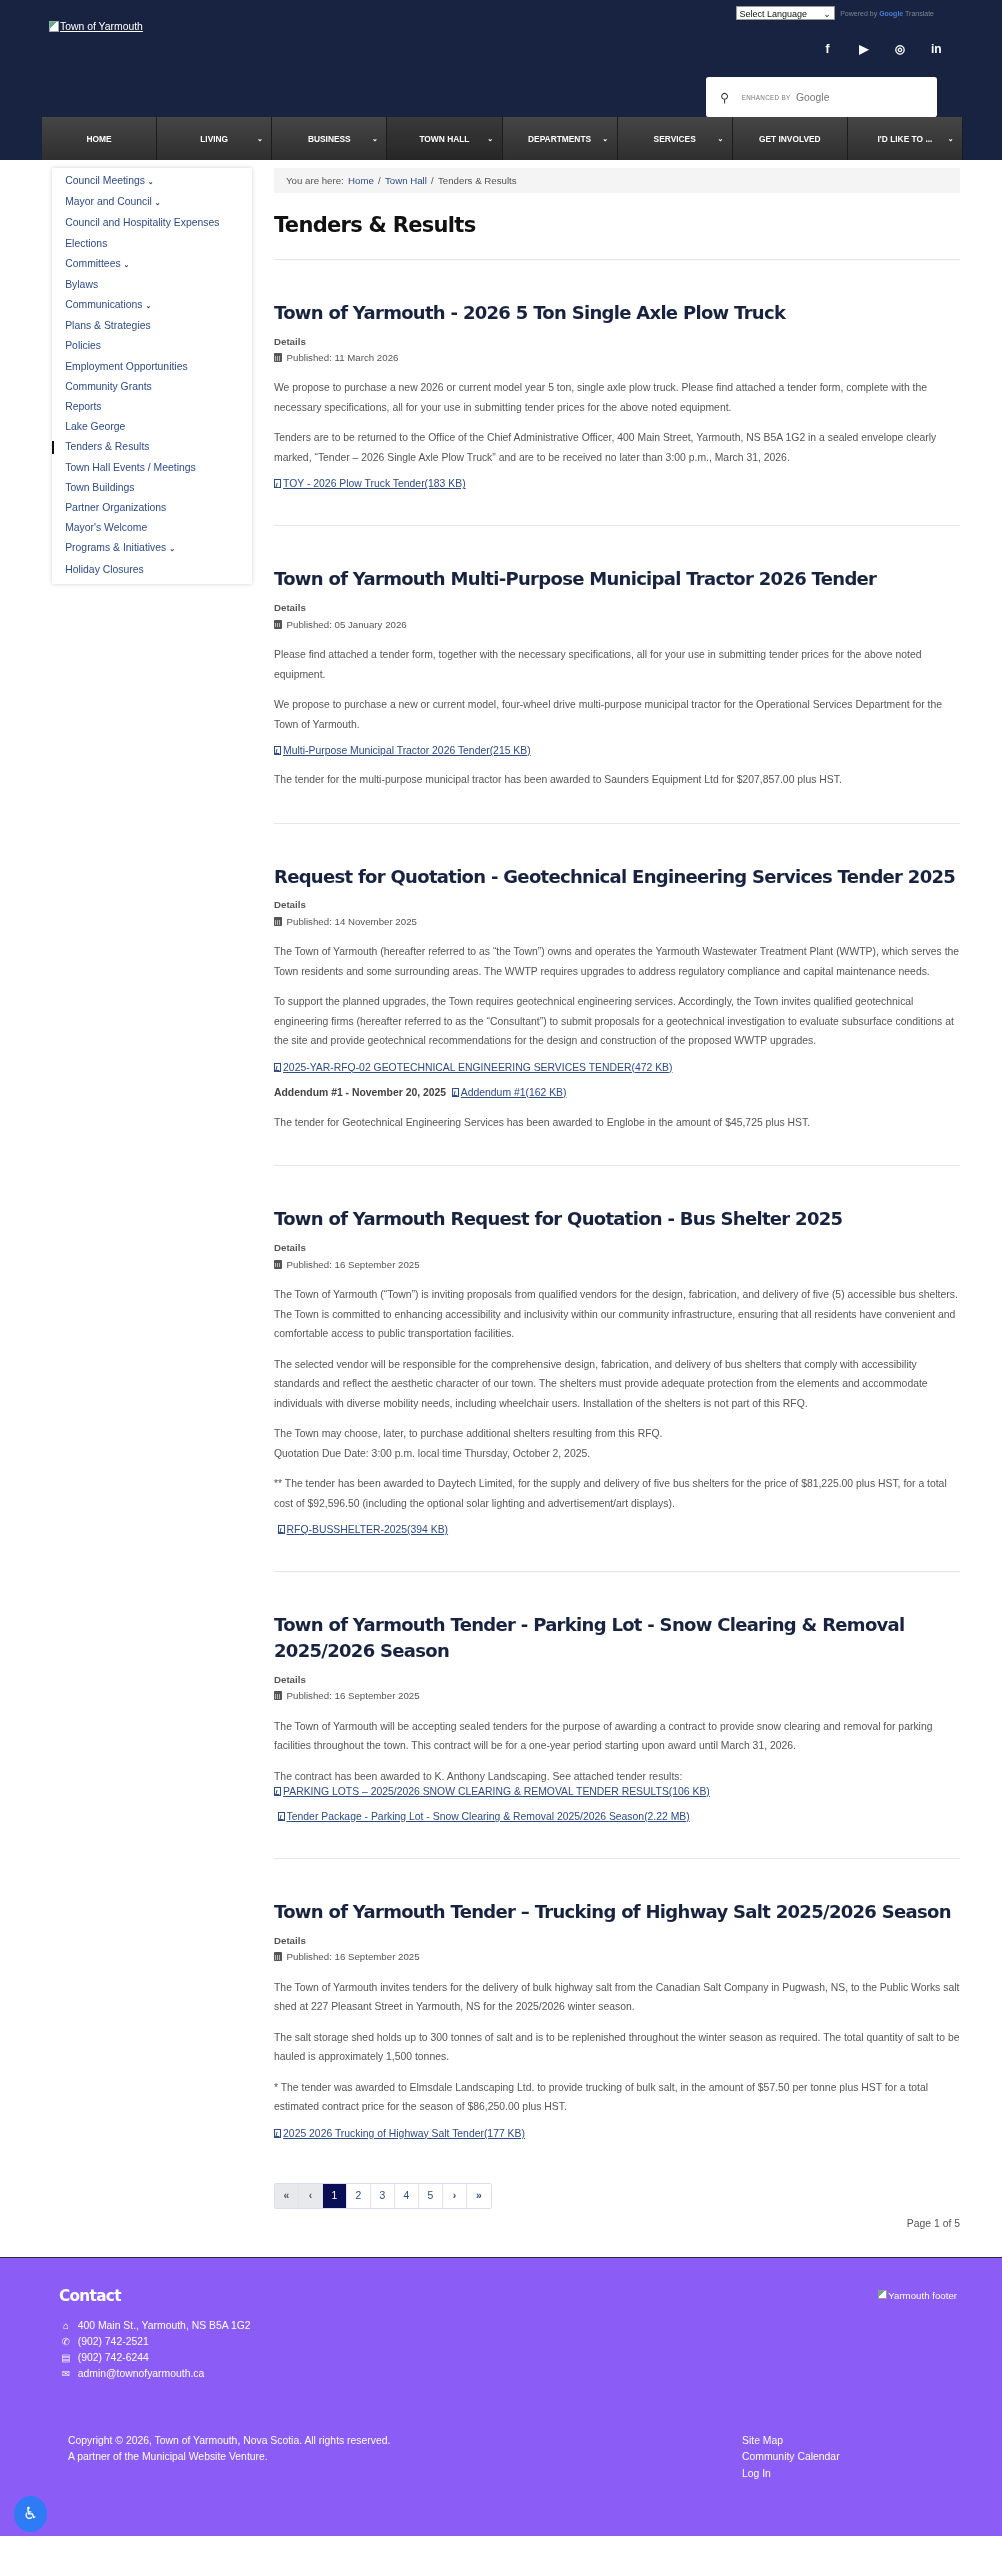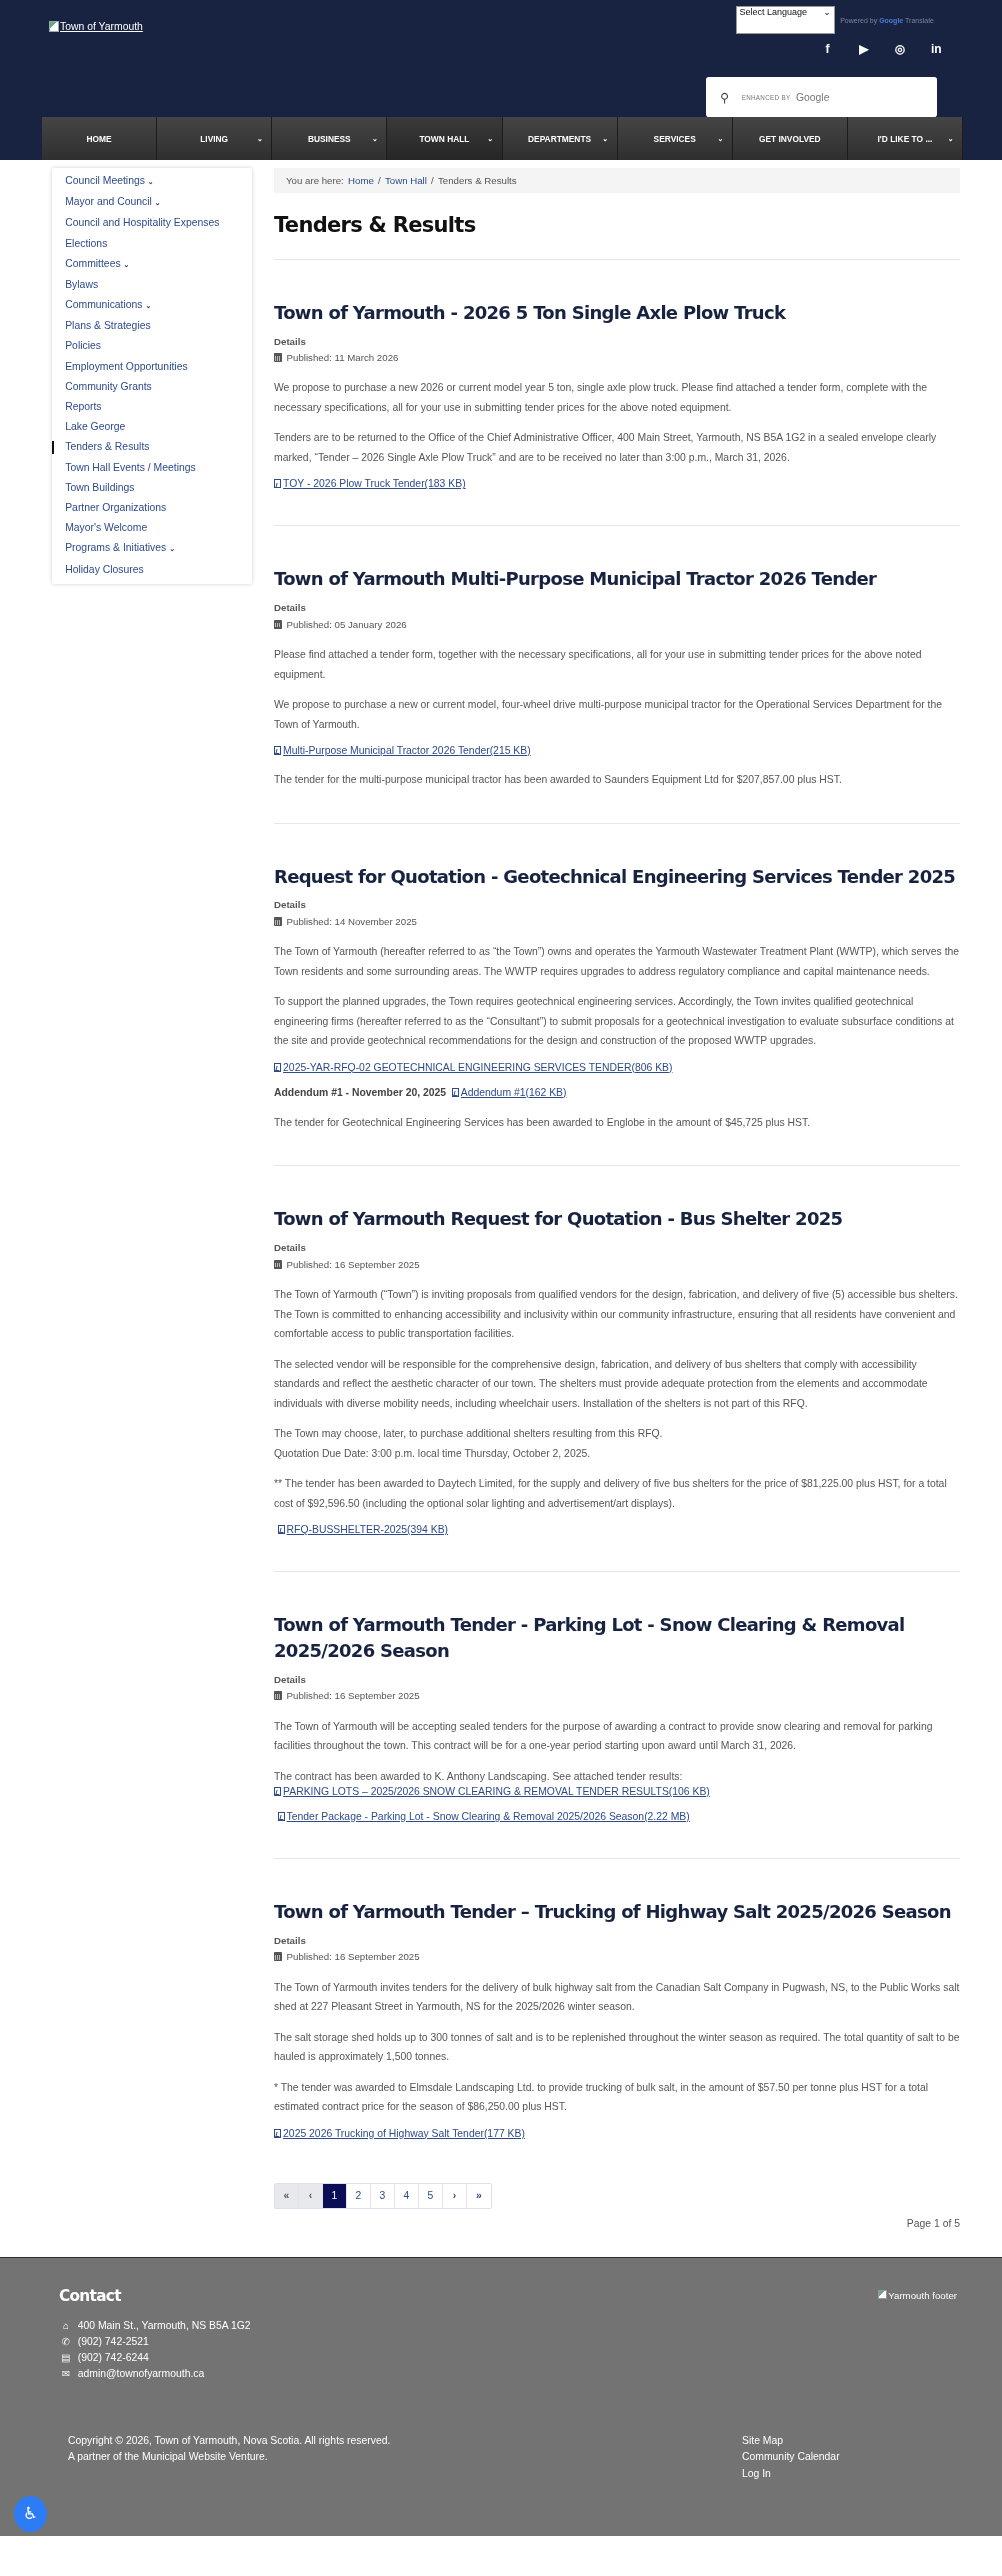--- a/index.html
+++ b/index.html
@@ -5,21 +5,21 @@
   * { box-sizing: border-box; margin: 0; padding: 0; }
   html, body { width: 1002px; background: #fff; }
   body { font-family: "Liberation Sans", sans-serif; color: #555; font-size: 10.4px; }
   a { color: #1f3b73; }
 
   
   .header { background: #172341; height: 160px; position: relative; }
   .logo { position: absolute; left: 49px; top: 21px; color: #fff; font-size: 10.4px; text-decoration: underline; display: flex; align-items: center; gap: 1.4px; }
   .logo .broken { width: 9.7px; height: 11px; border: 0.7px solid #9aa; background: linear-gradient(135deg,#6a8 0 40%,#fff 40%); }
   .lang-wrap { position: absolute; right: 68px; top: 6.3px; display: flex; align-items: center; gap: 5.6px; }
-  .lang-select { width: 99px; height: 28px; background: #fff; color: #111; font-size: 9px; padding: 0 2.8px; display: flex; align-items: flex-start; justify-content: space-between; border: 0.7px solid #999; }
+  .lang-select { width: 99px; height: 14px; background: #fff; color: #111; font-size: 9px; padding: 0 2.8px; display: flex; align-items: flex-end; justify-content: space-between; border: 0.7px solid #999; }
   .powered { color: #7c8494; font-size: 7px; }
   .powered .g { color: #4a7bd8; font-weight: bold; }
   .social { position: absolute; right: 58px; top: 42px; display: flex; gap: 21px; }
   .social span { color: #fff; font-weight: bold; font-size: 12px; width: 15.3px; text-align: center; }
   .search-box { position: absolute; left: 706px; top: 77px; width: 231px; height: 40px; background: #fff; border-radius: 2.8px; display: flex; align-items: center; padding-left: 14px; gap: 12.5px; }
   .search-box .mag { font-size: 12.5px; color: #444; }
   .search-box .enh { font-size: 6.3px; color: #777; letter-spacing: 0.3px; }
   .search-box .goog { font-size: 10.4px; color: #777; margin-left: -7px; }
   .nav { position: absolute; left: 42px; top: 117px; width: 921px; height: 43px; display: flex; }
   .nav-item { flex: 1; background: linear-gradient(#454545,#2f2f2f); border-right: 1.4px solid #1c1c1c; color: #fff; font-weight: bold; font-size: 8.4px; display: flex; align-items: center; justify-content: center; position: relative; }
@@ -57,21 +57,21 @@
 
   .pager-row { display: flex; justify-content: space-between; margin-top: 30px; }
   .pager { display: flex; border: 0.7px solid #dde; border-radius: 2.1px; height: 26px; margin-top: 0; }
   .pg { width: 24px; display: flex; align-items: center; justify-content: center; color: #2d4a8a; font-size: 10.4px; border-right: 0.7px solid #e4e4e4; background: #fff; }
   .pg.disabled { background: #e8e9ec; color: #555; font-weight: bold; }
   .pg.current { background: #0a0e55; color: #fff; }
   .pg.nav-b { font-weight: bold; }
   .page-count { align-self: flex-end; font-size: 10.4px; color: #555; margin-top: 35px; }
 
   
-  .footer { background: #737373; height: 279px; position: relative; color: #fff; border-top: 1.4px solid #2a2c30; }
+  .footer { background: #8b5cf6; height: 279px; position: relative; color: #fff; border-top: 1.4px solid #2a2c30; }
   .f-title { position: absolute; left: 59px; top: 29px; font-family: "DejaVu Sans", sans-serif; font-size: 15.3px; font-weight: bold; letter-spacing: -0.7px; }
   .f-contacts { position: absolute; left: 61px; top: 60px; }
   .f-row { display: flex; align-items: center; gap: 7px; font-size: 10.4px; height: 15.3px; margin-bottom: 0.7px; }
   .f-row .ic { width: 9.7px; text-align: center; font-size: 9.7px; }
   .f-row a { color: #fff; }
   .f-logo { position: absolute; right: 45px; top: 32px; font-size: 9.7px; display: flex; gap: 1.4px; align-items: flex-start; }
   .f-logo .broken { width: 8.4px; height: 9.7px; border: 0.7px solid #999; background: linear-gradient(135deg,#6a8 0 40%,#fff 40%); }
   .f-copy { position: absolute; left: 68px; top: 175px; font-size: 10.4px; line-height: 16.7px; }
   .f-copy a { color: #fff; }
   .f-links { position: absolute; left: 742px; top: 175px; font-size: 10.4px; line-height: 16.7px; display: flex; flex-direction: column; }
@@ -214,21 +214,21 @@
       <h2>Request for Quotation - Geotechnical Engineering Services Tender 2025</h2>
       <div class="details-lbl">Details</div>
       <div class="published">
           <span class="cal"></span>
           <span>Published: 14 November 2025</span>
         </div>
       <p>The Town of Yarmouth (hereafter referred to as “the Town”) owns and operates the Yarmouth Wastewater Treatment Plant (WWTP), which serves the Town residents and some surrounding areas. The WWTP requires upgrades to address regulatory compliance and capital maintenance needs.</p>
       <p>To support the planned upgrades, the Town requires geotechnical engineering services. Accordingly, the Town invites qualified geotechnical engineering firms (hereafter referred to as the “Consultant”) to submit proposals for a geotechnical investigation to evaluate subsurface conditions at the site and provide geotechnical recommendations for the design and construction of the proposed WWTP upgrades.</p>
       <a class="doc-link">
           <span class="pdf"></span>
-          <span>2025-YAR-RFQ-02 GEOTECHNICAL ENGINEERING SERVICES TENDER(806 KB)</span>
+          <span>2025-YAR-RFQ-02 GEOTECHNICAL ENGINEERING SERVICES TENDER(472 KB)</span>
         </a>
       <div class="addendum">
         <b>Addendum #1 - November 20, 2025</b>
         <a class="doc-link">
             <span class="pdf"></span>
             <span>Addendum #1(162 KB)</span>
           </a>
       </div>
       <p>The tender for Geotechnical Engineering Services has been awarded to Englobe in the amount of $45,725 plus HST.</p>
     </article>

